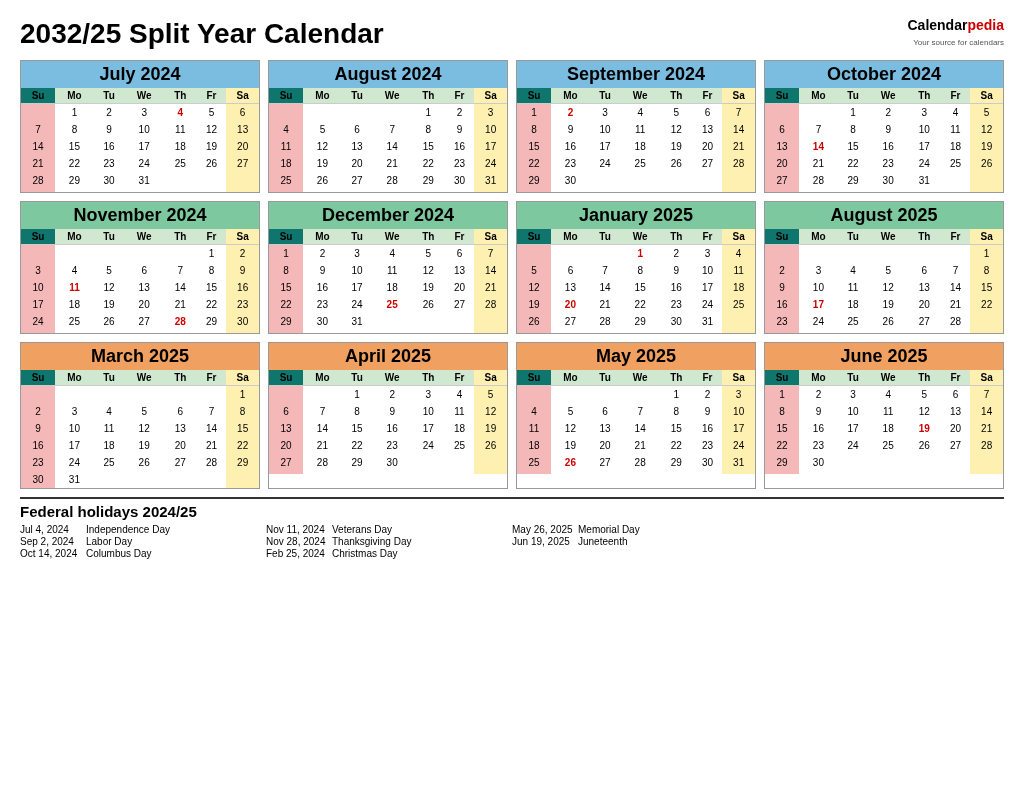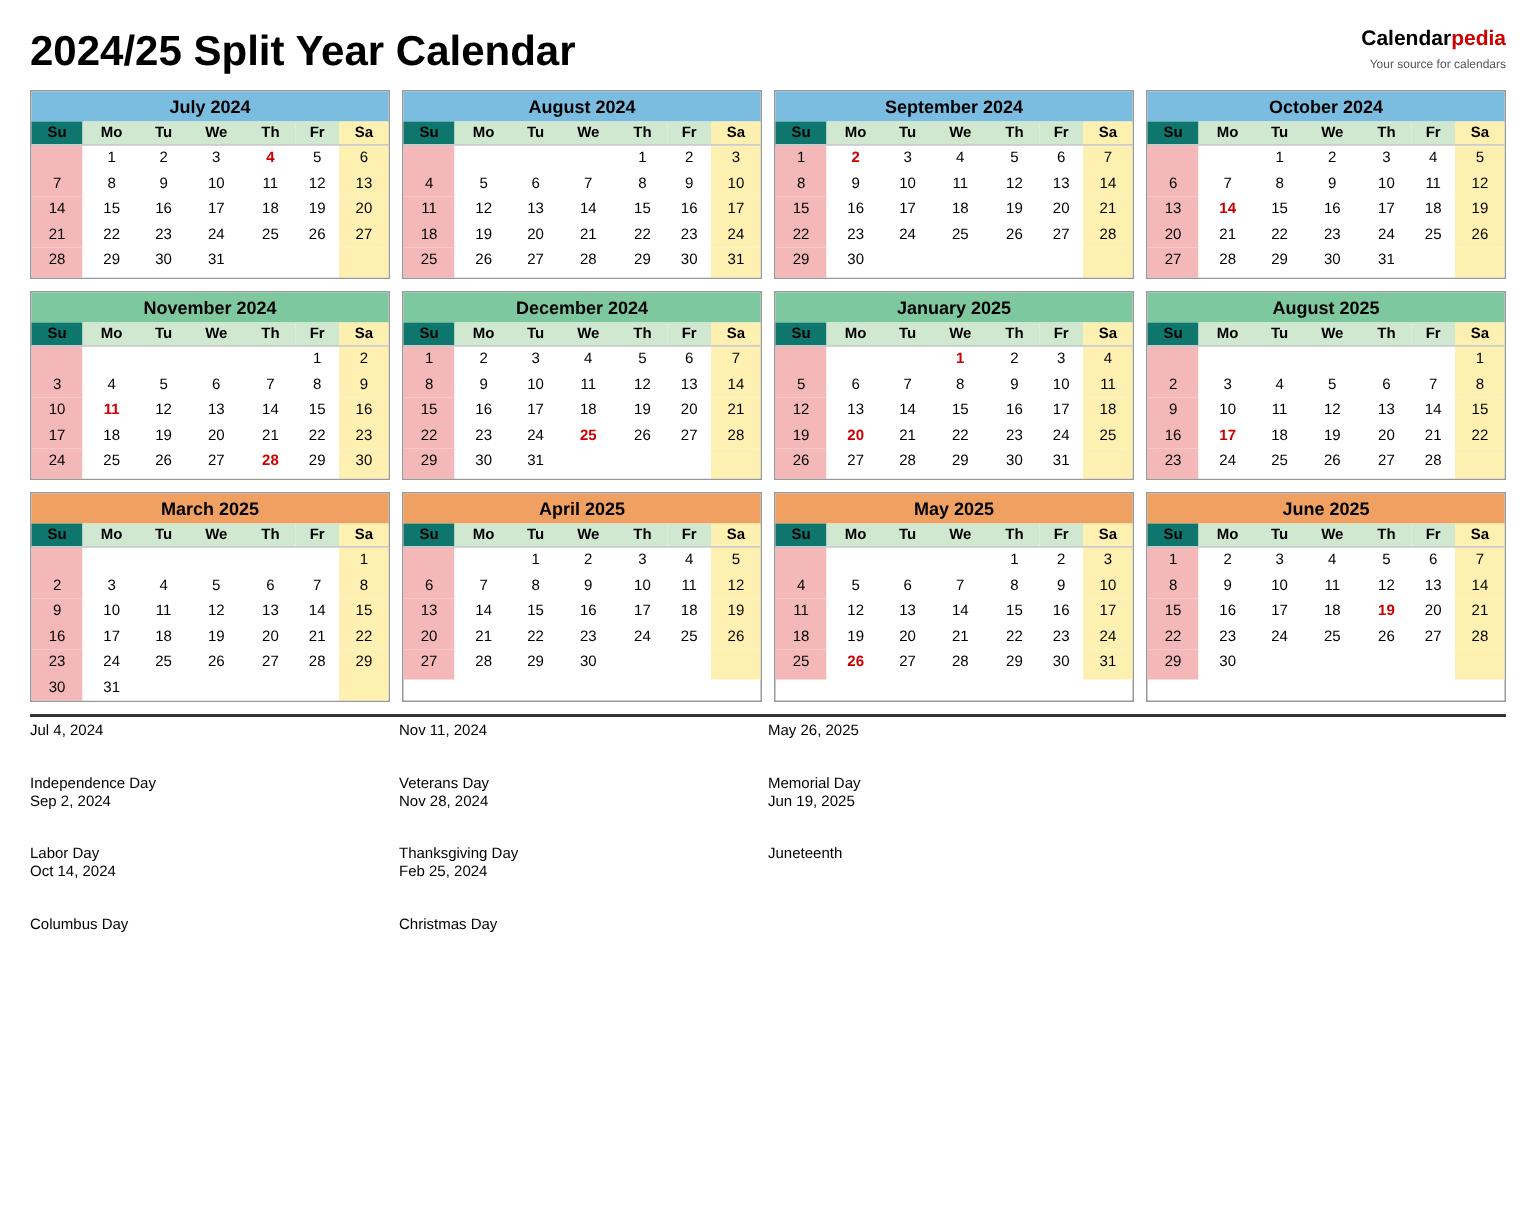--- a/index.html
+++ b/index.html
@@ -23,21 +23,21 @@
       gap: 8px;
       margin-bottom: 8px;
     }
     .calendar {
       border: 1px solid #999;
     }
     .calendar-header {
       background: #7ec8a0;
       text-align: center;
       font-weight: bold;
-      font-size: 12px;
+      font-size: 18px;
       padding: 3px 0;
       color: #000;
     }
     .calendar-header.blue {
       background: #7abde0;
     }
     .calendar-header.orange {
       background: #f0a060;
     }
     .cal-table {
@@ -83,23 +83,22 @@
       display: grid;
       grid-template-columns: repeat(4, 1fr);
       gap: 0;
       font-size: 10px;
     }
     .holiday-col {
       padding-right: 8px;
     }
     .holiday-row {
       display: flex;
-      gap: 24px;
+      gap: 4px;
       margin-bottom: 1px;
-      flex-direction: column;
     }
     .holiday-date { color: #000; min-width: 62px; }
     .holiday-name { color: #000; }
     .footer {
       display: flex;
       justify-content: space-between;
       margin-top: 4px;
       font-size: 9px;
       color: #555;
     }
@@ -107,21 +106,21 @@
   </style>
 </head>
 <body>
 
 <div class="page-wrap">
   <div style="position:absolute;top:0;right:0;text-align:right;font-size:14px;font-weight:bold;line-height:1.1;">
     <span style="color:#000;text-align:right;">Calendar</span><span style="color:#cc0000;margin-top:36px;">pedia</span><br>
     <span style="font-size:8px;font-weight:normal;color:#555;">Your source for calendars</span>
   </div>
 
-  <div class="page-title">2024/25 Split Year Calendar</div>
+  <div class="page-title">2032/25 Split Year Calendar</div>
 
   <div class="calendars-grid" id="calendars-grid">
       <div class="calendar">
         <div class="calendar-header blue">July 2024</div>
         <table class="cal-table">
           <thead>
             <tr>
               <th class="su">Su</th>
               <th class="wd">Mo</th>
               <th class="wd">Tu</th>
@@ -977,20 +976,21 @@
               <td class="empty"></td>
               <td class="empty"></td>
               <td class="sa"></td>
             </tr>
           </tbody>
         </table>
       </div>
     </div>
 
   <div class="holidays-section">
+    <div class="holidays-title">Federal holidays 2024/25</div>
     <div class="holidays-grid" id="holidays-grid">
         <div class="holiday-col">
           <div class="holiday-row">
             <span class="holiday-date">Jul 4, 2024</span>
             <span class="holiday-name">Independence Day</span>
           </div>
           <div class="holiday-row">
             <span class="holiday-date">Sep 2, 2024</span>
             <span class="holiday-name">Labor Day</span>
           </div>

